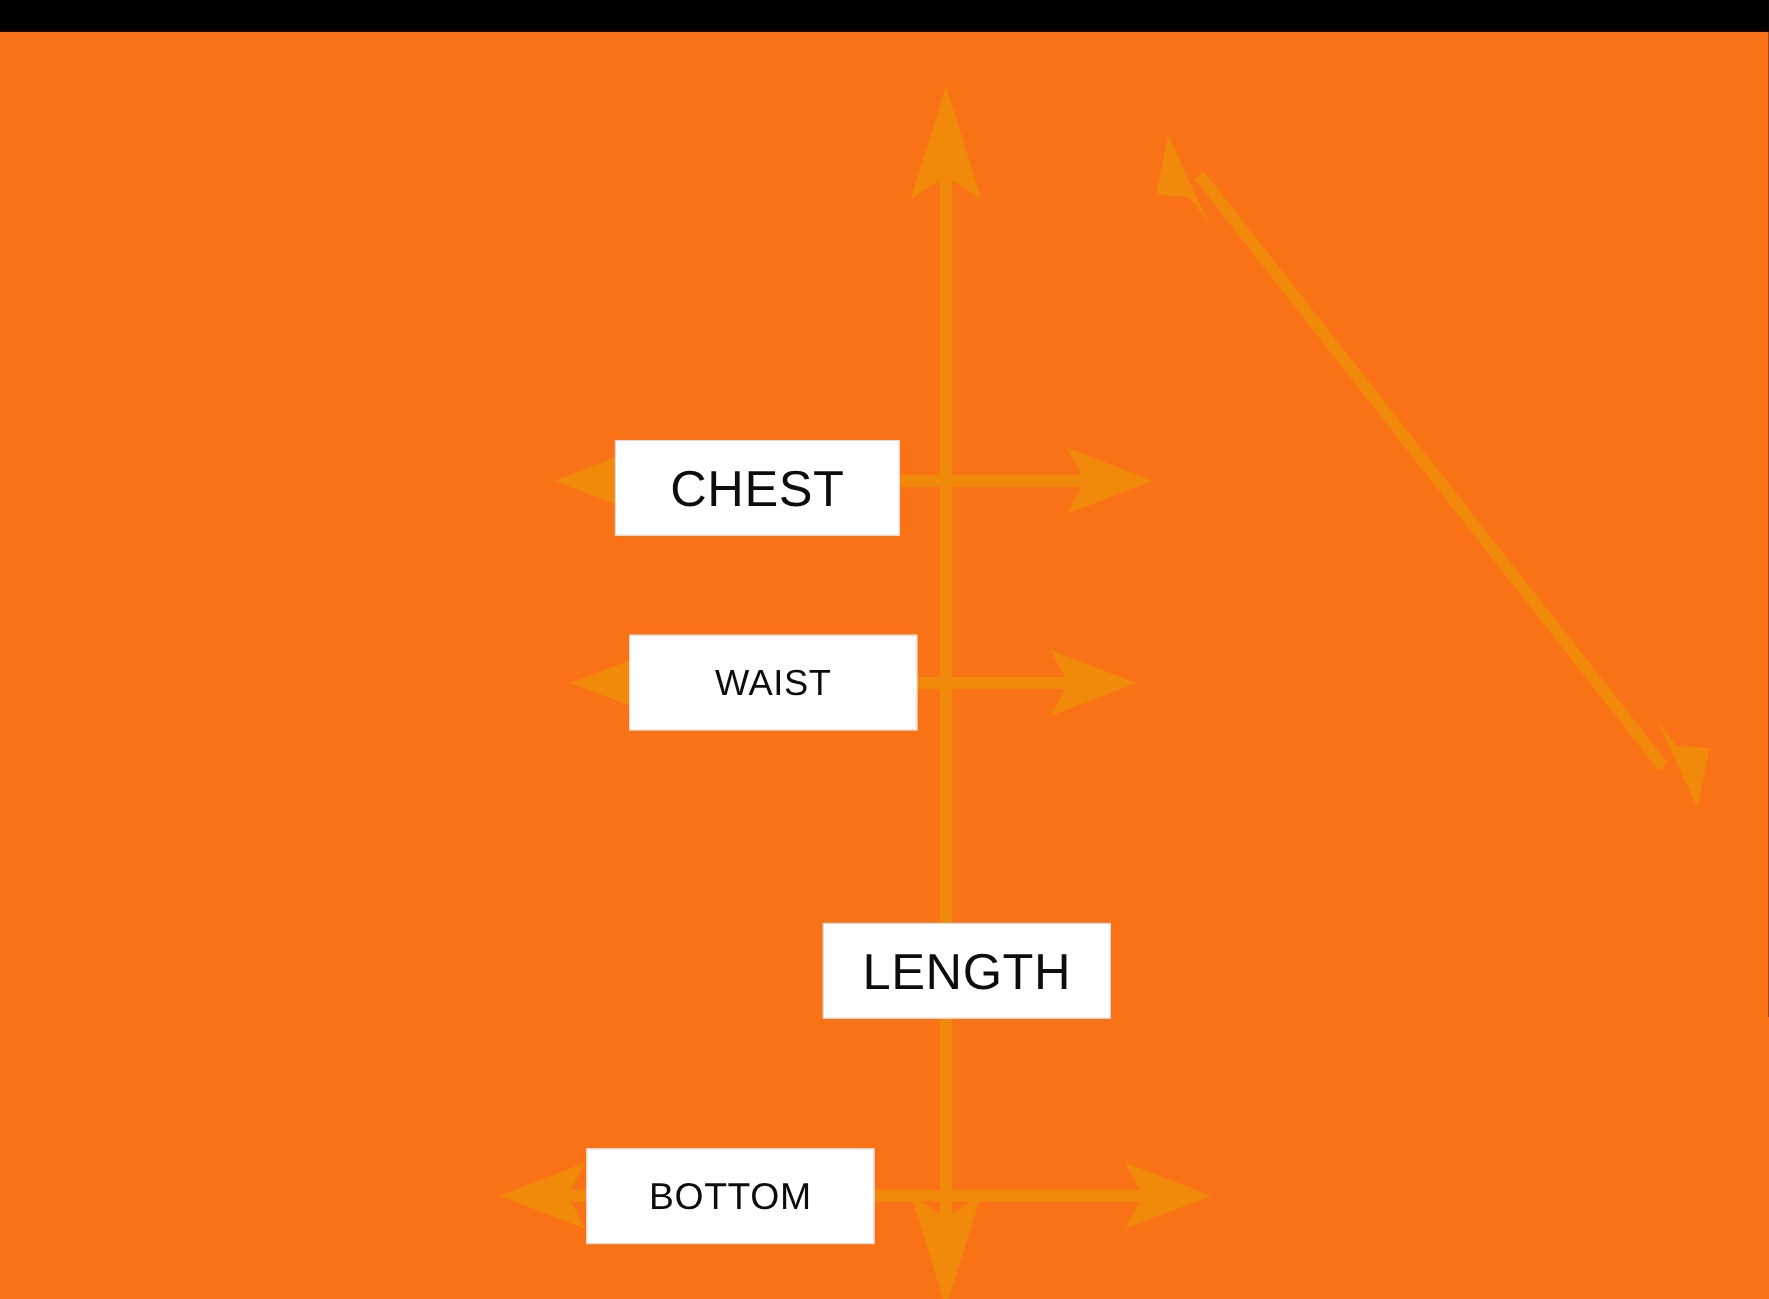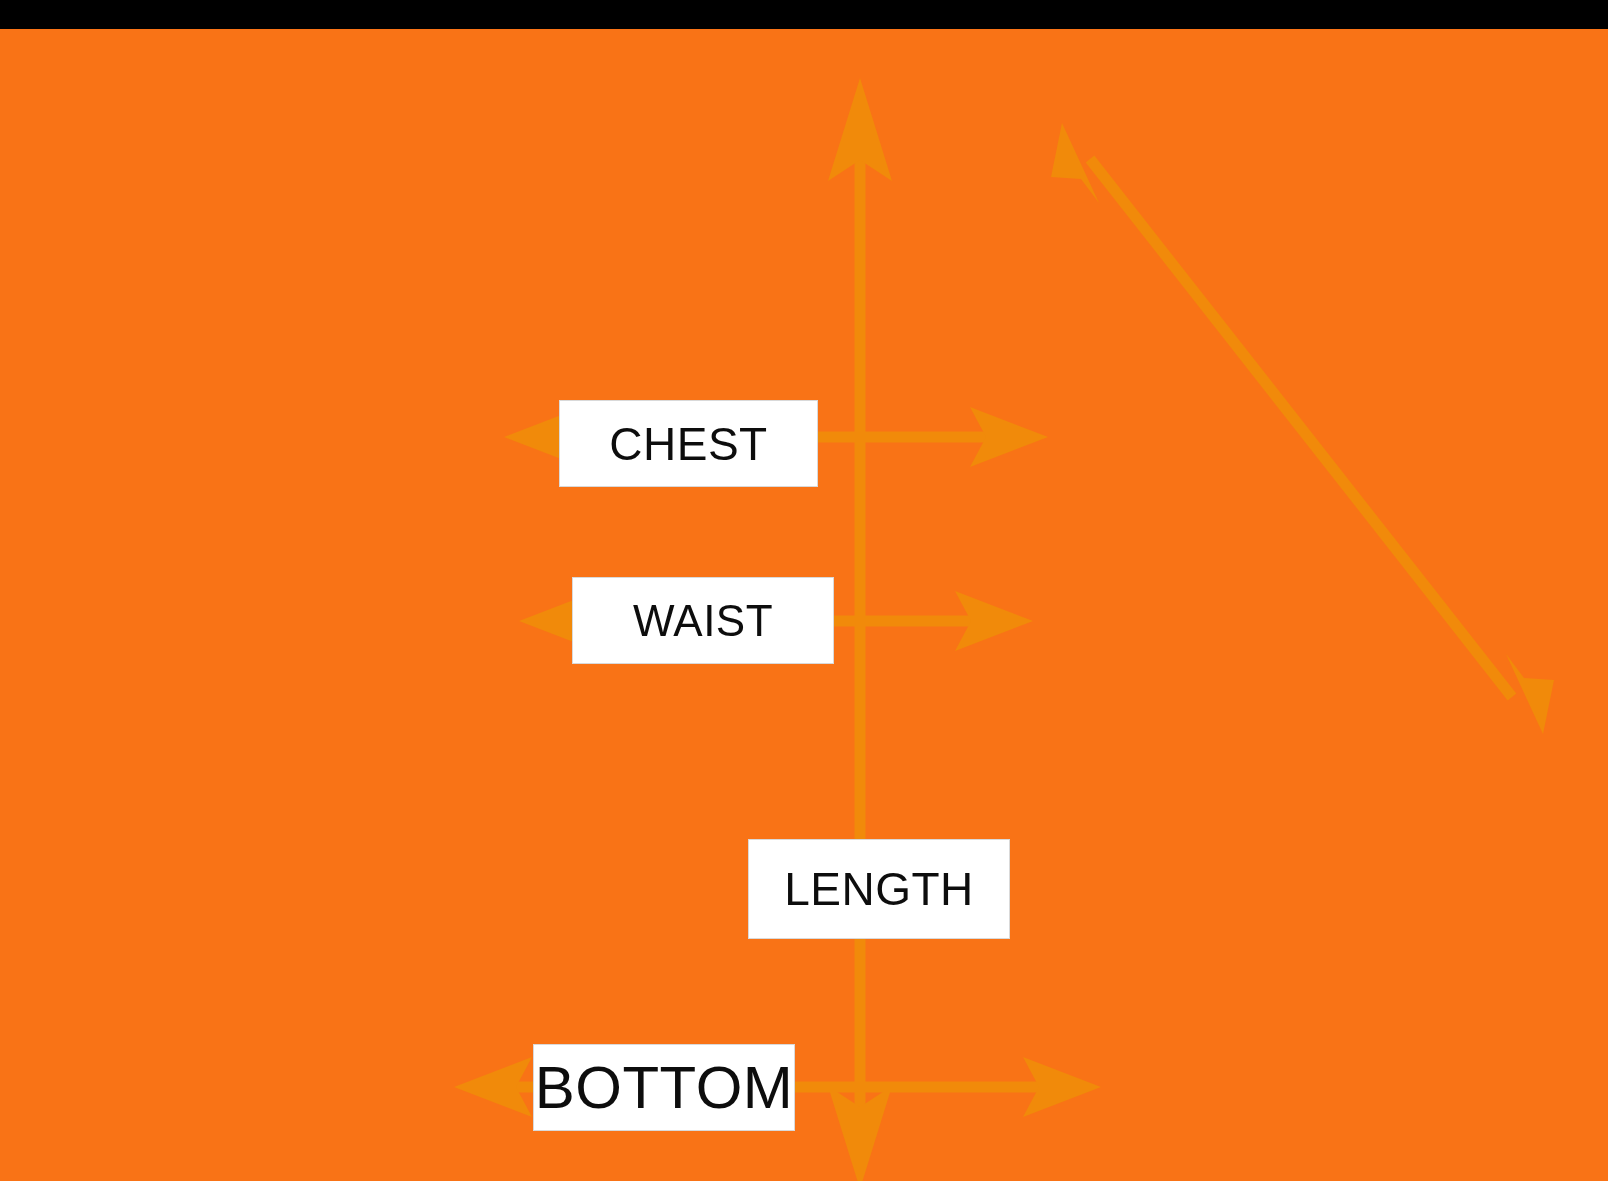--- a/index.html
+++ b/index.html
@@ -49,35 +49,35 @@
     top: 371px;
     width: 259px;
     height: 87px;
     font-size: 46px;
   }
   #label-waist {
     left: 572px;
     top: 548px;
     width: 262px;
     height: 87px;
-    font-size: 44px;
+    font-size: 33px;
   }
   #label-length {
     left: 748px;
     top: 810px;
     width: 262px;
-    height: 100px;
+    height: 87px;
     font-size: 46px;
   }
   #label-bottom {
     left: 533px;
     top: 1015px;
     width: 262px;
     height: 87px;
-    font-size: 60px;
+    font-size: 34px;
   }
   #label-sleeve-length {
     left: 1124px;
     top: 325px;
     width: 464px;
     height: 87px;
     font-size: 46px;
   }
 </style>
 </head>

